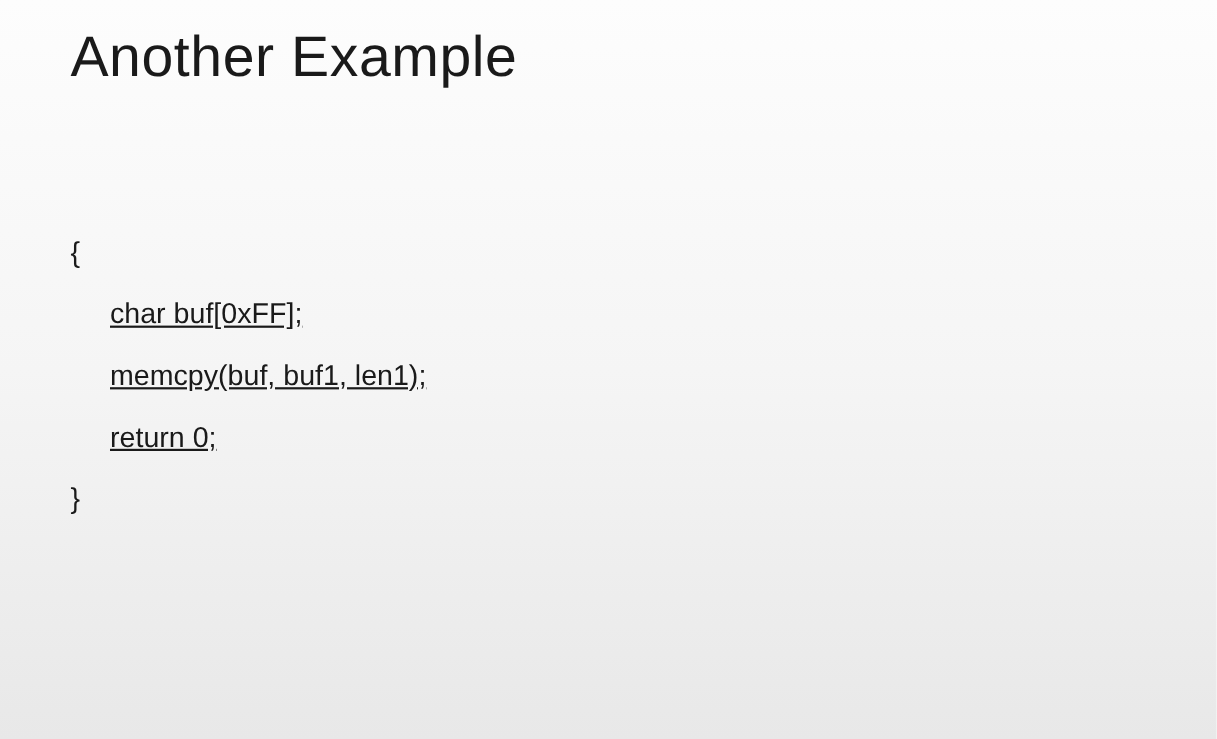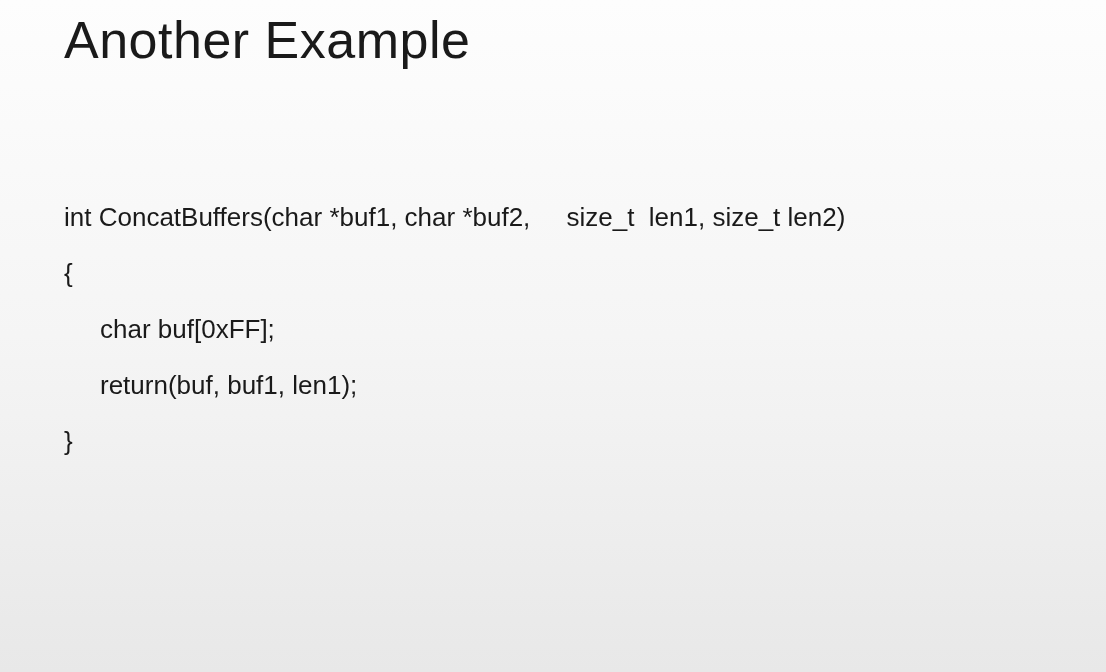--- a/index.html
+++ b/index.html
@@ -10,48 +10,49 @@
     body {
       width: 1106px;
       height: 672px;
       background: linear-gradient(to bottom, #fdfdfd 0%, #f5f5f5 50%, #e8e8e8 100%);
       font-family: "Century Gothic", "Futura", "Avant Garde", Arial, sans-serif;
       color: #1a1a1a;
       overflow: hidden;
       position: relative;
     }
     .slide {
-      padding: 0 64px;
+      padding: 12px 64px;
       width: 100%;
       height: 100%;
     }
     .title {
       font-size: 52px;
       font-weight: 400;
       letter-spacing: 0.5px;
       padding-top: 10px;
       margin-bottom: 120px;
     }
     .code-block {
       font-size: 26px;
       line-height: 2.15;
       font-weight: 400;
     }
     .code-line {
       white-space: pre;
     }
     .indent {
       padding-left: 36px;
+      text-decoration: underline;
     }
   </style>
 </head>
 <body>
 
 <div class="slide">
   <h1 class="title">Another Example</h1>
   <div class="code-block">
-    <div class="code-line">int ConcatBuffers(char *buf1, char *buf2,     size_t  len1, size_t len2)</div>
     <div class="code-line">{</div>
     <div class="code-line indent">char buf[0xFF];</div>
-    <div class="code-line indent">return(buf, buf1, len1);</div>
+    <div class="code-line indent">memcpy(buf, buf1, len1);</div>
+    <div class="code-line indent">return 0;</div>
     <div class="code-line">}</div>
   </div>
 </div>
 
 </body></html>

